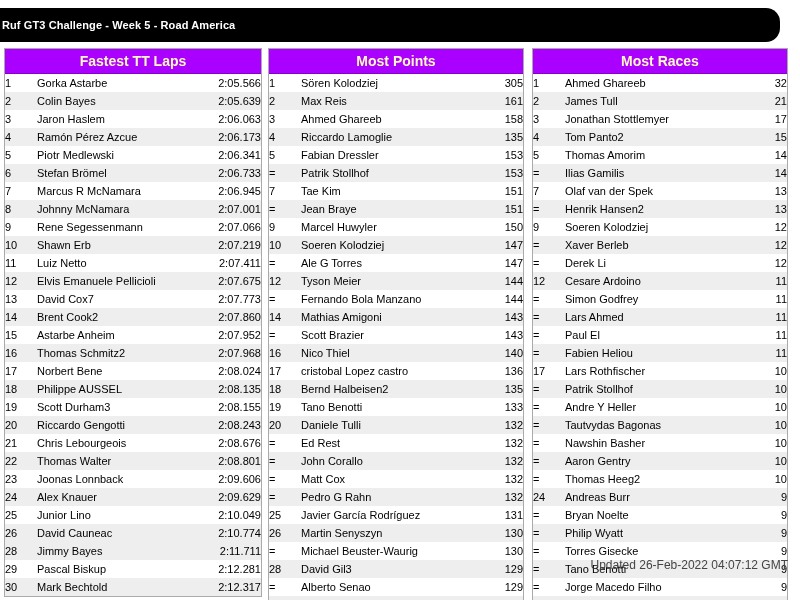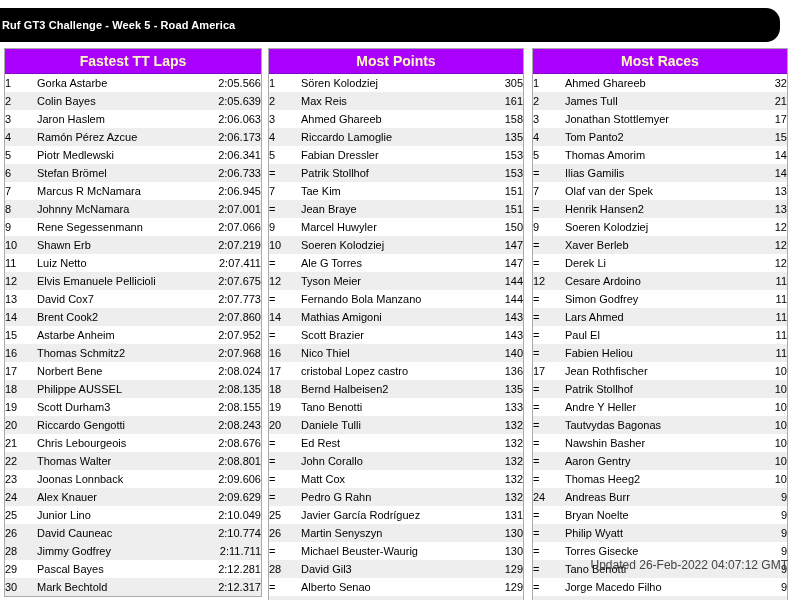--- a/index.html
+++ b/index.html
@@ -246,26 +246,26 @@
             <td class="name">Junior Lino</td>
             <td class="val">2:10.049</td>
           </tr>
           <tr class="even">
             <td class="pos">26</td>
             <td class="name">David Cauneac</td>
             <td class="val">2:10.774</td>
           </tr>
           <tr class="even">
             <td class="pos">28</td>
-            <td class="name">Jimmy Godfrey</td>
+            <td class="name">Jimmy Bayes</td>
             <td class="val">2:11.711</td>
           </tr>
           <tr class="odd">
             <td class="pos">29</td>
-            <td class="name">Pascal Bayes</td>
+            <td class="name">Pascal Biskup</td>
             <td class="val">2:12.281</td>
           </tr>
           <tr class="even">
             <td class="pos">30</td>
             <td class="name">Mark Bechtold</td>
             <td class="val">2:12.317</td>
           </tr>
         </tbody>
     </table>
   </div>
@@ -511,21 +511,21 @@
             <td class="name">Paul El</td>
             <td class="val">11</td>
           </tr>
           <tr class="even">
             <td class="pos">=</td>
             <td class="name">Fabien Heliou</td>
             <td class="val">11</td>
           </tr>
           <tr class="odd">
             <td class="pos">17</td>
-            <td class="name">Jean Rothfischer</td>
+            <td class="name">Lars Rothfischer</td>
             <td class="val">10</td>
           </tr>
           <tr class="even">
             <td class="pos">=</td>
             <td class="name">Patrik Stollhof</td>
             <td class="val">10</td>
           </tr>
           <tr class="odd">
             <td class="pos">=</td>
             <td class="name">Andre Y Heller</td>

